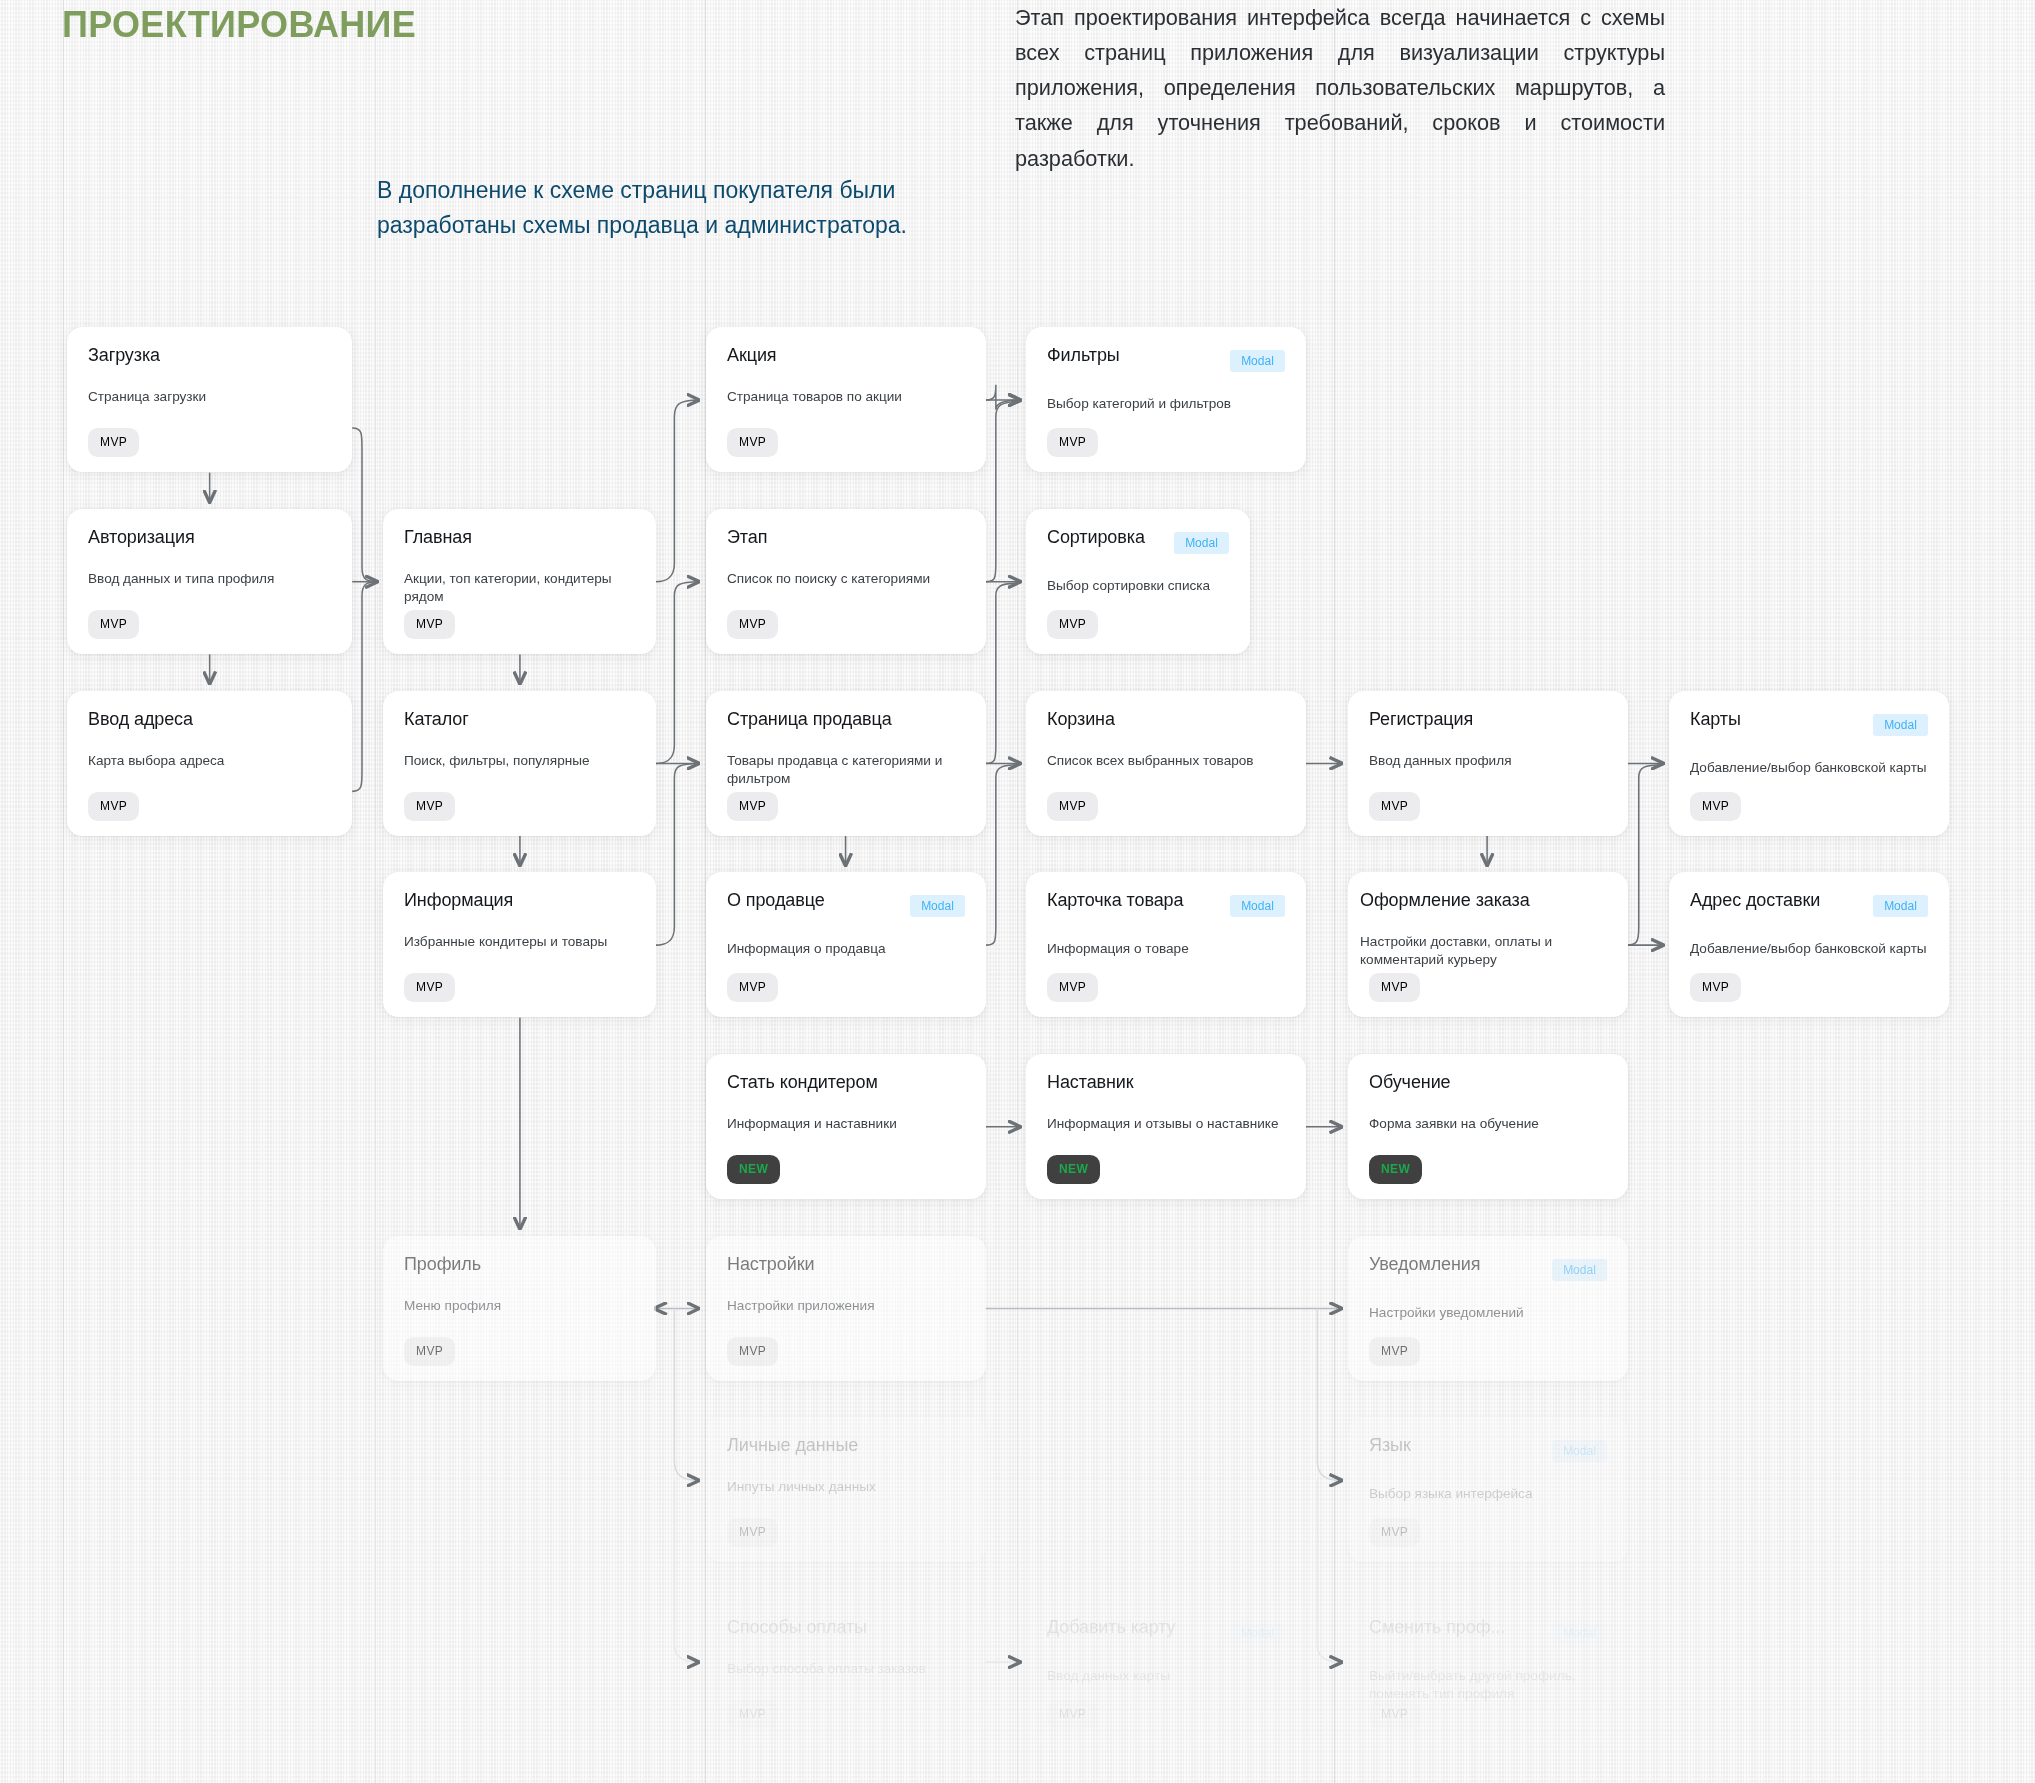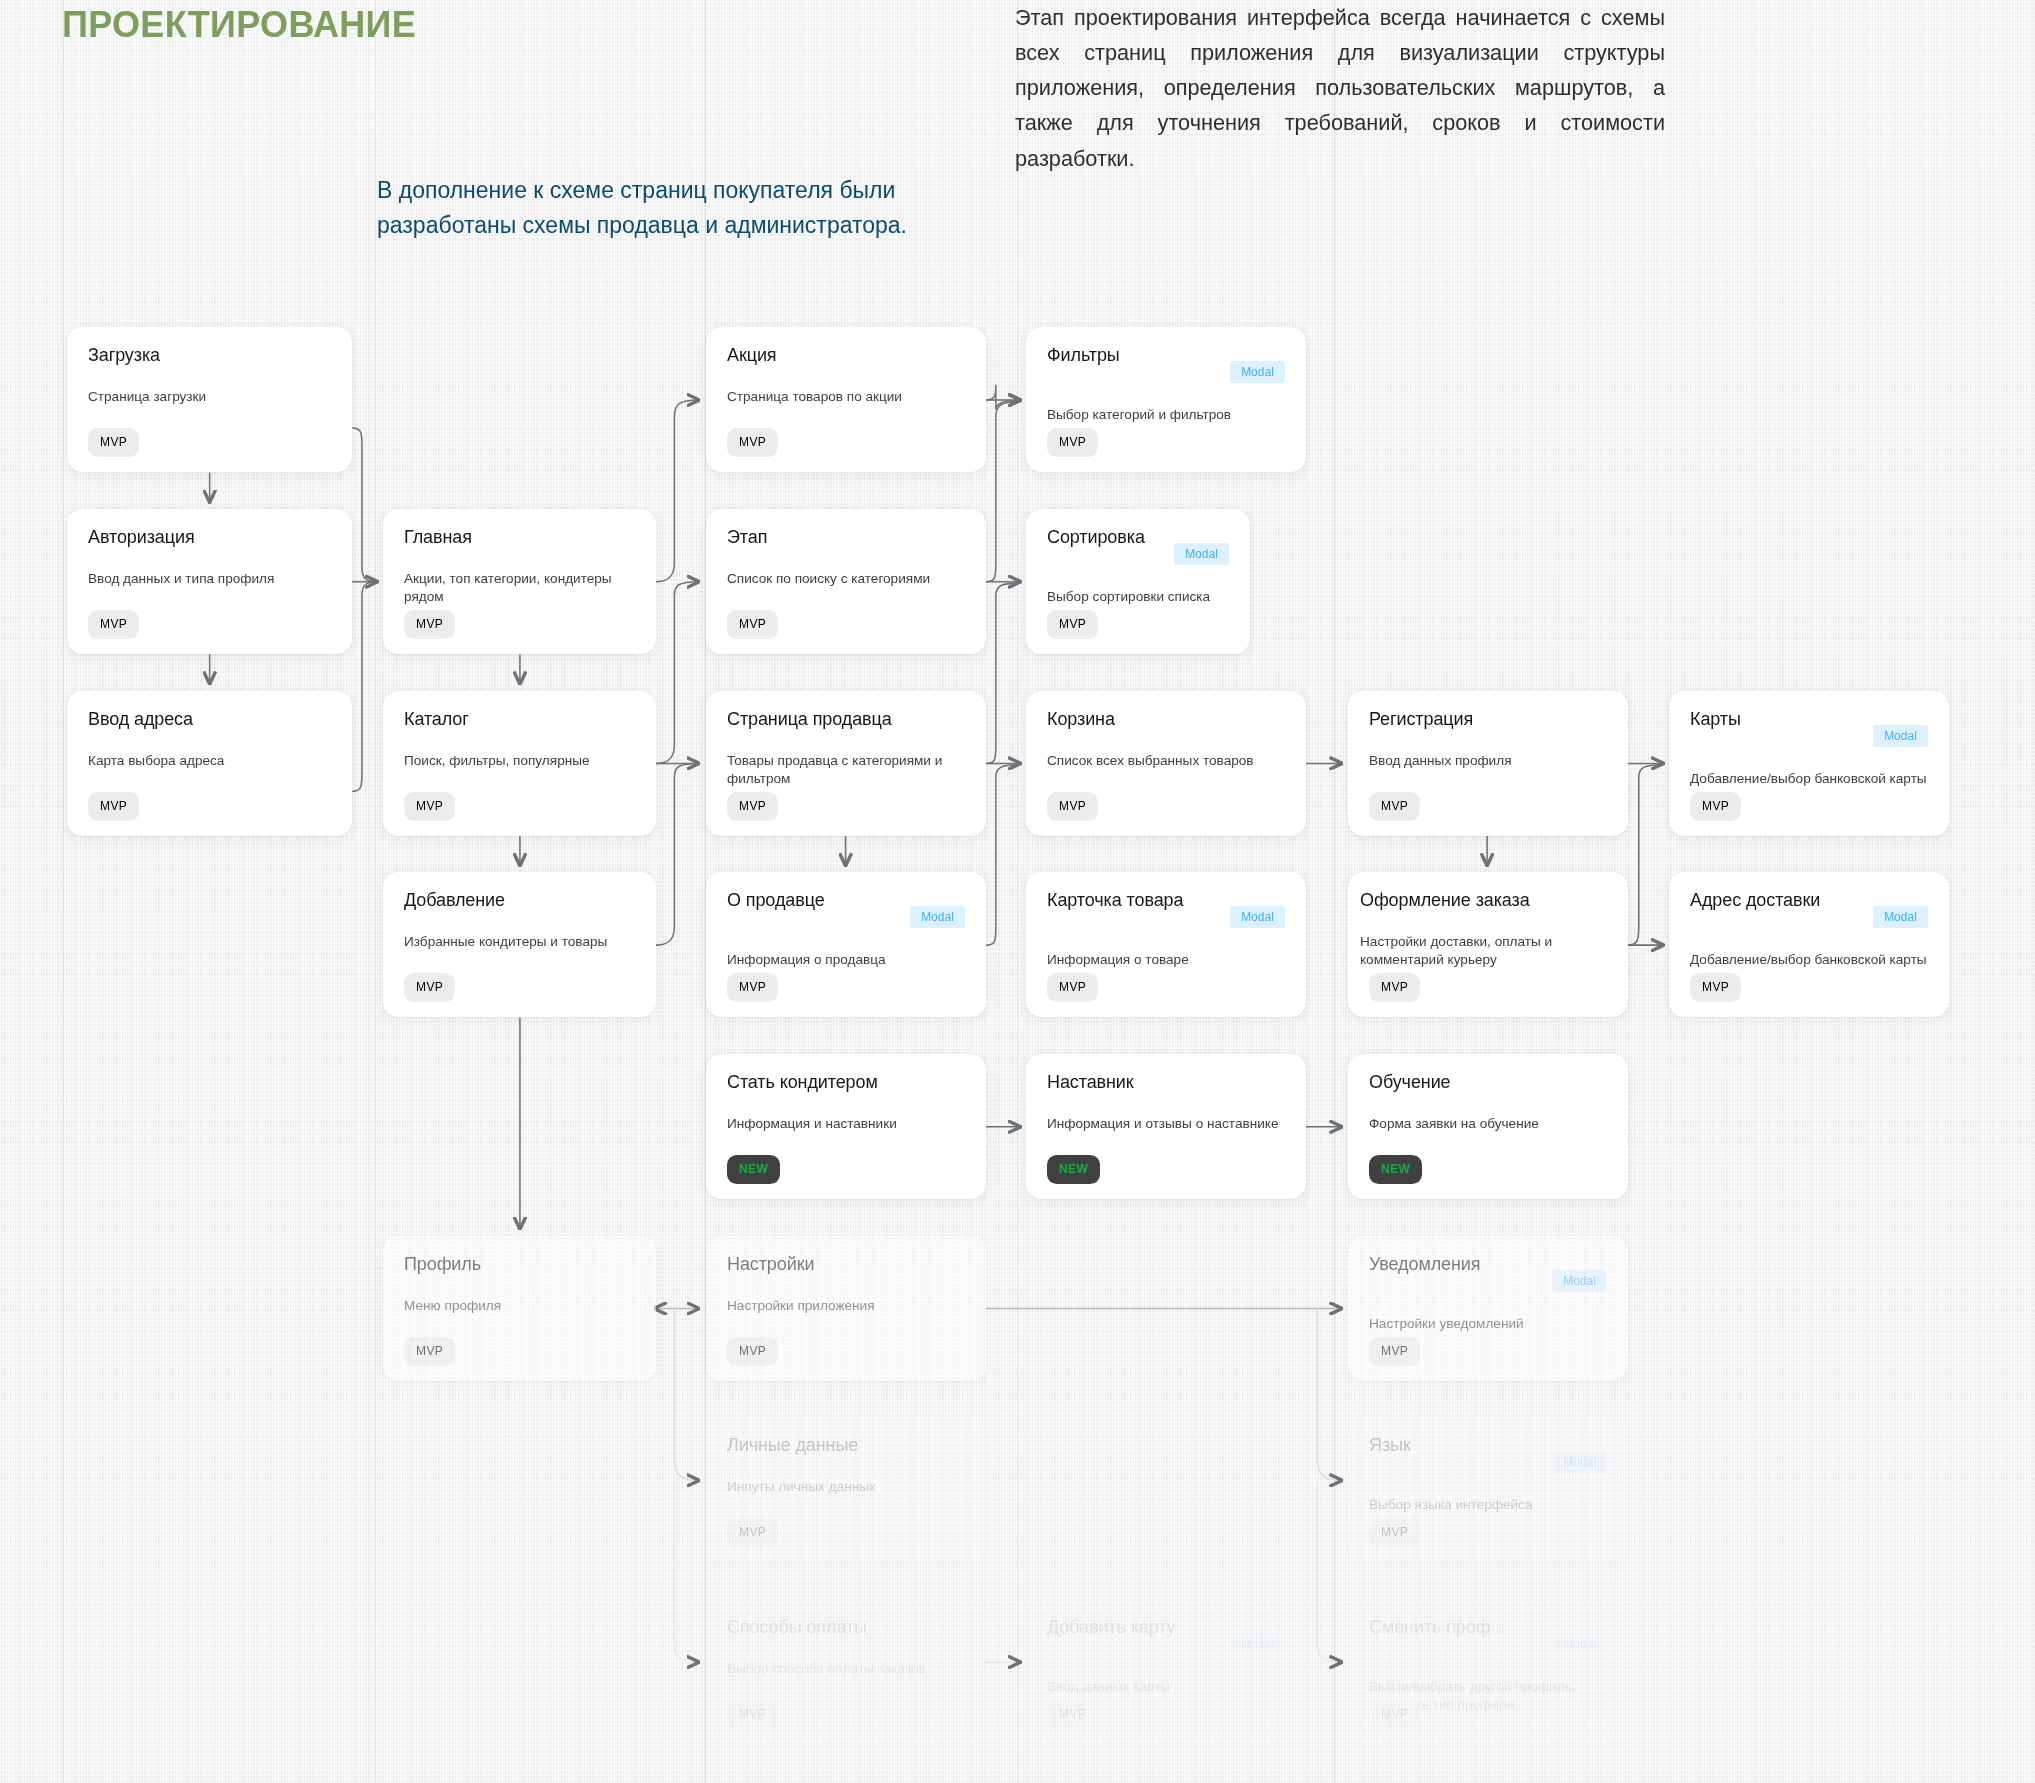--- a/index.html
+++ b/index.html
@@ -60,21 +60,21 @@
   }
   .card .desc {
     margin-top:23px;
     font-size:13.6px; line-height:1.34; color:#3c4146; font-weight:400;
   }
   .badge-tag {
     flex:0 0 auto;
     font-size:12px; font-weight:500;
     padding:4.9px 11.2px; border-radius:3px;
     background:#ddf0fd; color:#3fb2f6; line-height:1;
-    white-space:nowrap; margin-top:16px;
+    white-space:nowrap; margin-top:5px;
   }
   .stage-badge {
     position:absolute; left:21px; bottom:15.4px;
     font-size:12px; letter-spacing:0.4px; line-height:1;
     padding:8.4px 12px; border-radius:9.8px;
   }
   .stage-mvp { background:#ececee; color:#000000; }
   .stage-new { background:#404040; color:#1ba84a; font-weight:600; }
 
   
@@ -195,21 +195,21 @@
     </div>
     <div class="card" style="left: 383px; top: 691px; width: 273px; height: 145px; opacity: 1;">
       <div class="hdr">
         <div class="title">Каталог</div>
       </div>
       <div class="desc">Поиск, фильтры, популярные</div>
       <span class="stage-badge stage-mvp">MVP</span>
     </div>
     <div class="card" style="left: 383px; top: 872px; width: 273px; height: 145px; opacity: 1;">
       <div class="hdr">
-        <div class="title">Добавление</div>
+        <div class="title">Информация</div>
       </div>
       <div class="desc">Избранные кондитеры и товары</div>
       <span class="stage-badge stage-mvp">MVP</span>
     </div>
     <div class="card" style="left: 383px; top: 1236px; width: 273px; height: 145px; opacity: 0.55;">
       <div class="hdr">
         <div class="title">Профиль</div>
       </div>
       <div class="desc">Меню профиля</div>
       <span class="stage-badge stage-mvp">MVP</span>

